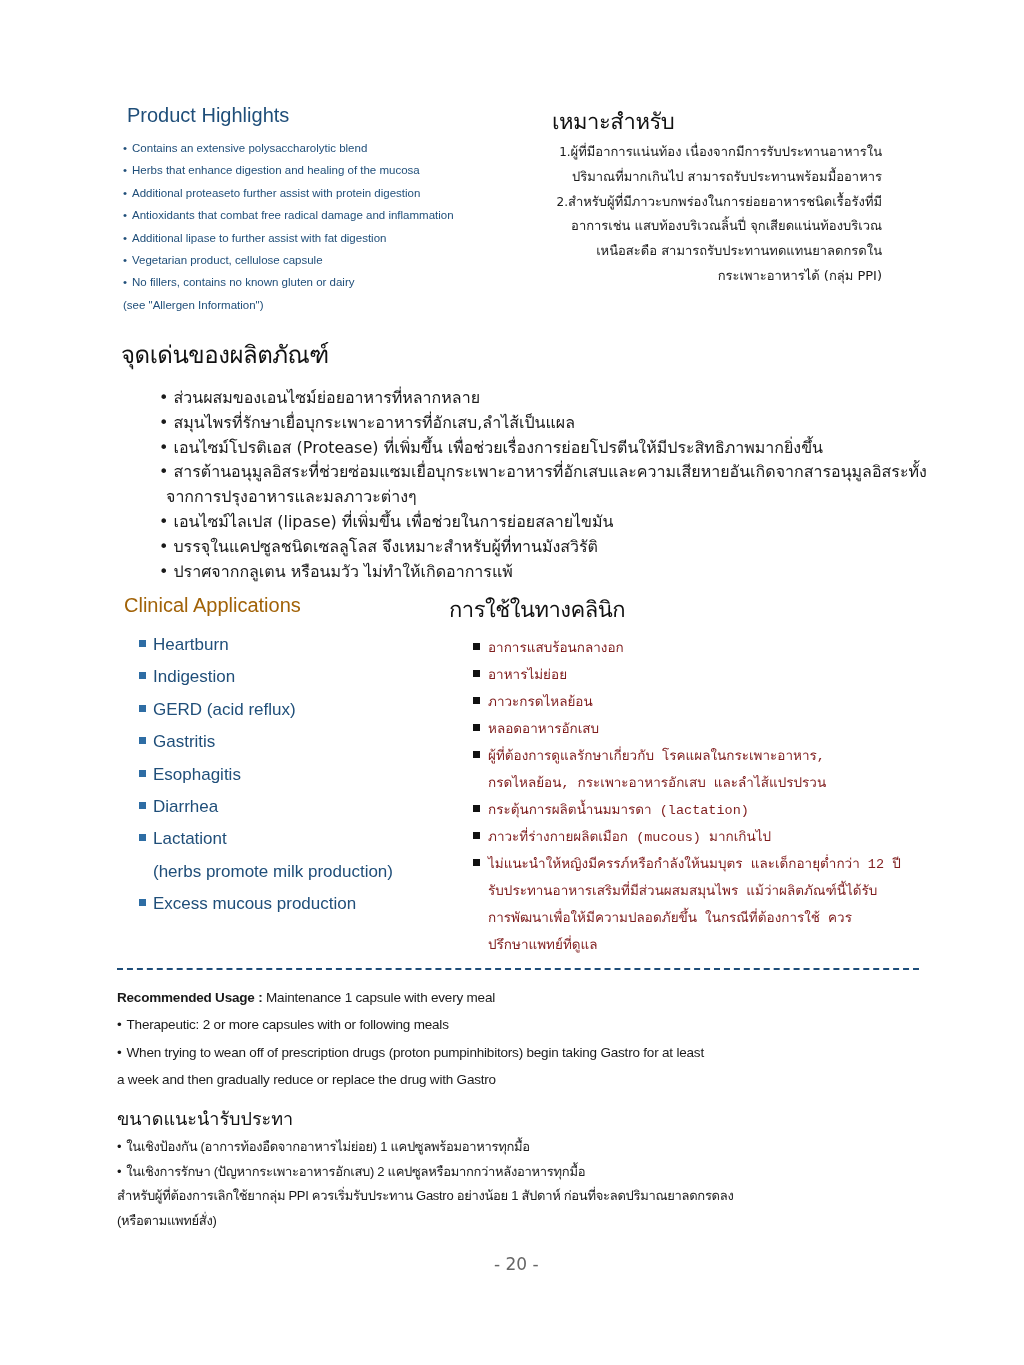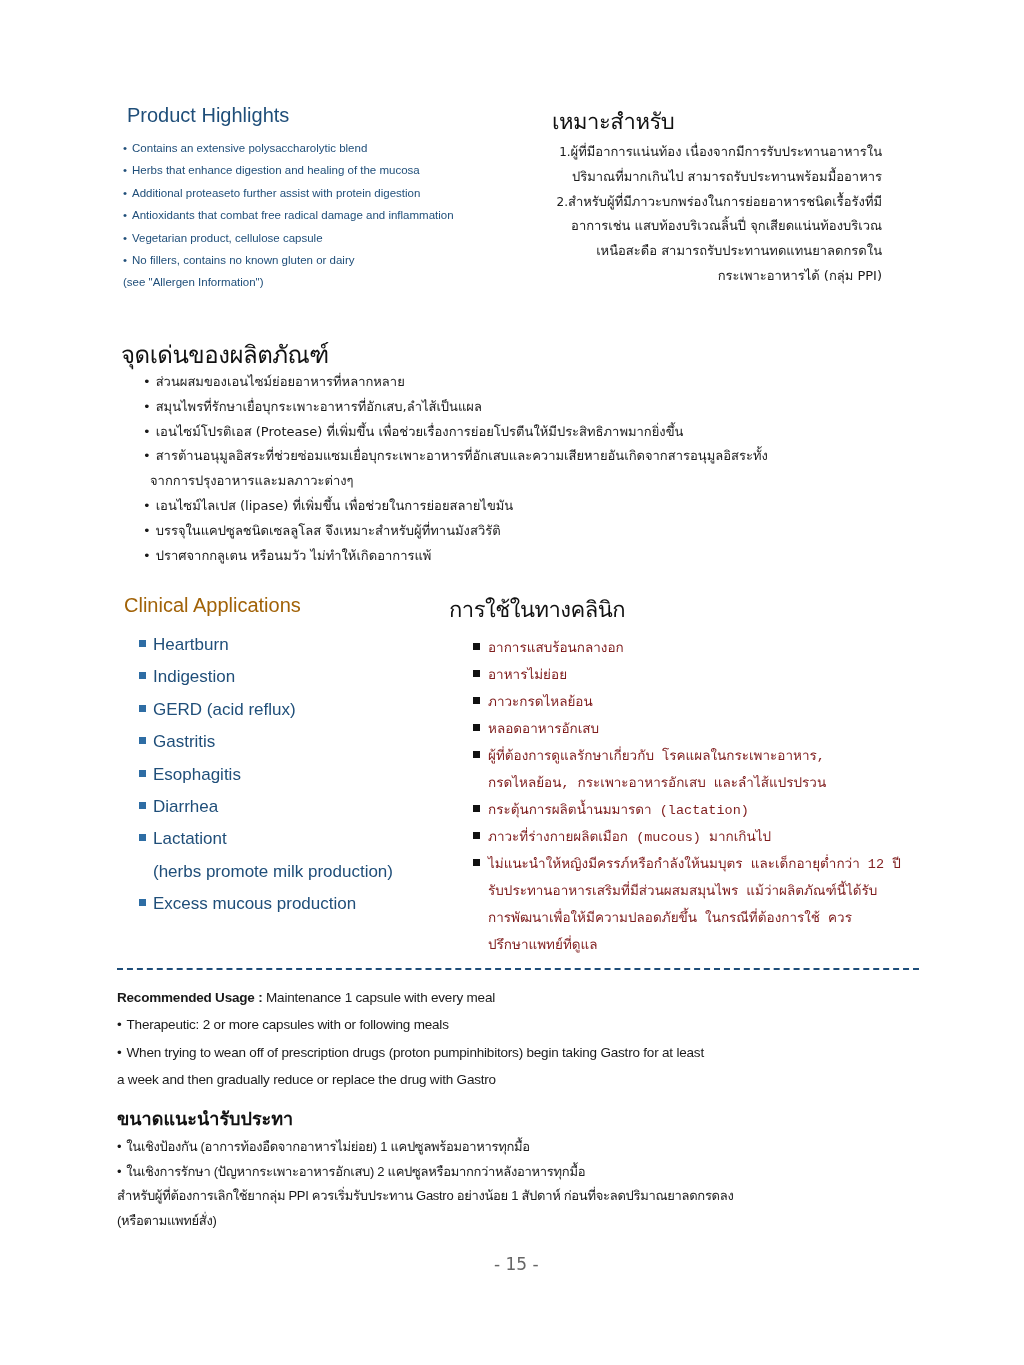--- a/index.html
+++ b/index.html
@@ -8,50 +8,51 @@
     .h-en-blue { font-size: 20px; color: #1f4e79; font-family: "Liberation Sans", sans-serif; }
     .h-en-black { font-size: 20px; color: #a16207; font-family: "Liberation Sans", sans-serif; }
     .h-th { font-size: 22px; font-weight: normal; color: #111; font-family: "DejaVu Sans", sans-serif; letter-spacing: -0.5px; }
     .hl-list { list-style: none; margin: 0; padding: 0; font-size: 11.5px; color: #1f4e79; }
     .hl-list li { height: 22.4px; line-height: 22.4px; white-space: nowrap; }
     .dot::before { content: "\2022"; margin-right: 5px; }
     .suit-list { list-style: none; margin: 0; padding: 0; font-size: 13px; color: #1a1a1a; font-family: "DejaVu Sans", sans-serif; }
     .suit-list li { line-height: 24.8px; white-space: nowrap; text-align: right; }
     .suit-list .num { display: inline-block; width: 16px; font-size: 12px; }
     .suit-list .cont { padding-left: 16px; }
-    .th-list { list-style: none; margin: 0; padding: 0; font-size: 13px; color: #1a1a1a; font-family: "DejaVu Sans", sans-serif; }
+    .th-list { list-style: none; margin: 16px; padding: 0; font-size: 16px; color: #1a1a1a; font-family: "DejaVu Sans", sans-serif; }
     .th-list li { line-height: 24.8px; white-space: nowrap; }
     .th-list .cont { padding-left: 7px; }
     .clin-list { list-style: none; margin: 0; padding: 0; font-size: 17px; color: #1f4e79; }
     .clin-list li { height: 32.4px; line-height: 32.4px; white-space: nowrap; }
     .sq-blue { display: inline-block; width: 7px; height: 7px; background: #2e6da4; margin-right: 7px; vertical-align: middle; position: relative; top: -2px; }
     .sq-black { display: inline-block; width: 7px; height: 7px; background: #111; margin-right: 8px; vertical-align: middle; position: relative; top: -2px; }
     .clin-th-list { list-style: none; margin: 4px; padding: 0; font-size: 13.5px; color: #7f1d1d; font-family: Liberation Mono, monospace; }
     .clin-th-list li { line-height: 27px; white-space: nowrap; }
     .clin-th-list .cont { padding-left: 15px; }
     .dashed { border-top: 2.5px dashed #1f4e79; width: 802px; height: 0; }
     .usage { font-size: 13.5px; color: #1a1a1a; font-family: "Liberation Sans", sans-serif; letter-spacing: -0.2px; }
     .usage div { line-height: 27.3px; white-space: nowrap; }
     .usage b { font-weight: bold; }
     .dose { font-size: 13px; color: #1a1a1a; font-family: Liberation Sans, sans-serif; letter-spacing: -0.3px; }
     .dose div { line-height: 24.7px; white-space: nowrap; }
-    .h-dose { font-size: 18px; font-weight: bold; color: #111; font-family: "DejaVu Sans", sans-serif; }
+    .h-dose { font-size: 18px; font-weight: normal; color: #111; font-family: "DejaVu Sans", sans-serif; }
     .pagenum { font-size: 17px; color: #666; font-family: "DejaVu Sans", sans-serif; }
   </style>
 </head>
 <body>
 
 <div class="abs" style="left:127px; top:104px;">
   <div class="h-en-blue">Product Highlights</div>
 </div>
 <ul class="abs hl-list" style="left:123px; top:137px;">
   <li class="dot">Contains an extensive polysaccharolytic blend</li>
   <li class="dot">Herbs that enhance digestion and healing of the mucosa</li>
   <li class="dot">Additional proteaseto further assist with protein digestion</li>
   <li class="dot">Antioxidants that combat free radical damage and inflammation</li>
+  <li class="dot">Additional lipase to further assist with fat digestion</li>
   <li class="dot">Vegetarian product, cellulose capsule</li>
   <li class="dot">No fillers, contains no known gluten or dairy</li>
   <li>(see "Allergen Information")</li>
 </ul>
 
 <div class="abs h-th" style="left:552px; top:104px;">เหมาะสำหรับ</div>
 <ul class="abs suit-list" style="left:552px; top:140px;">
   <li><span class="num">1.</span><span>ผู้ที่มีอาการแน่นท้อง เนื่องจากมีการรับประทานอาหารใน</span></li>
   <li class="cont">ปริมาณที่มากเกินไป สามารถรับประทานพร้อมมื้ออาหาร</li>
   <li><span class="num">2.</span><span>สำหรับผู้ที่มีภาวะบกพร่องในการย่อยอาหารชนิดเรื้อรังที่มี</span></li>
@@ -111,13 +112,13 @@
 </div>
 
 <div class="abs h-dose" style="left:117px; top:1104px;">ขนาดแนะนำรับประทา</div>
 <div class="abs dose" style="left:117px; top:1135px;">
   <div class="dot">ในเชิงป้องกัน (อาการท้องอืดจากอาหารไม่ย่อย) 1 แคปซูลพร้อมอาหารทุกมื้อ</div>
   <div class="dot">ในเชิงการรักษา (ปัญหากระเพาะอาหารอักเสบ)  2 แคปซูลหรือมากกว่าหลังอาหารทุกมื้อ</div>
   <div>สำหรับผู้ที่ต้องการเลิกใช้ยากลุ่ม PPI ควรเริ่มรับประทาน Gastro อย่างน้อย 1 สัปดาห์ ก่อนที่จะลดปริมาณยาลดกรดลง</div>
   <div>(หรือตามแพทย์สั่ง)</div>
 </div>
 
-<div class="abs pagenum" style="left:494px; top:1254px;">- 15 -</div>
+<div class="abs pagenum" style="left:494px; top:1254px;">- 20 -</div>
 
 </body></html>

